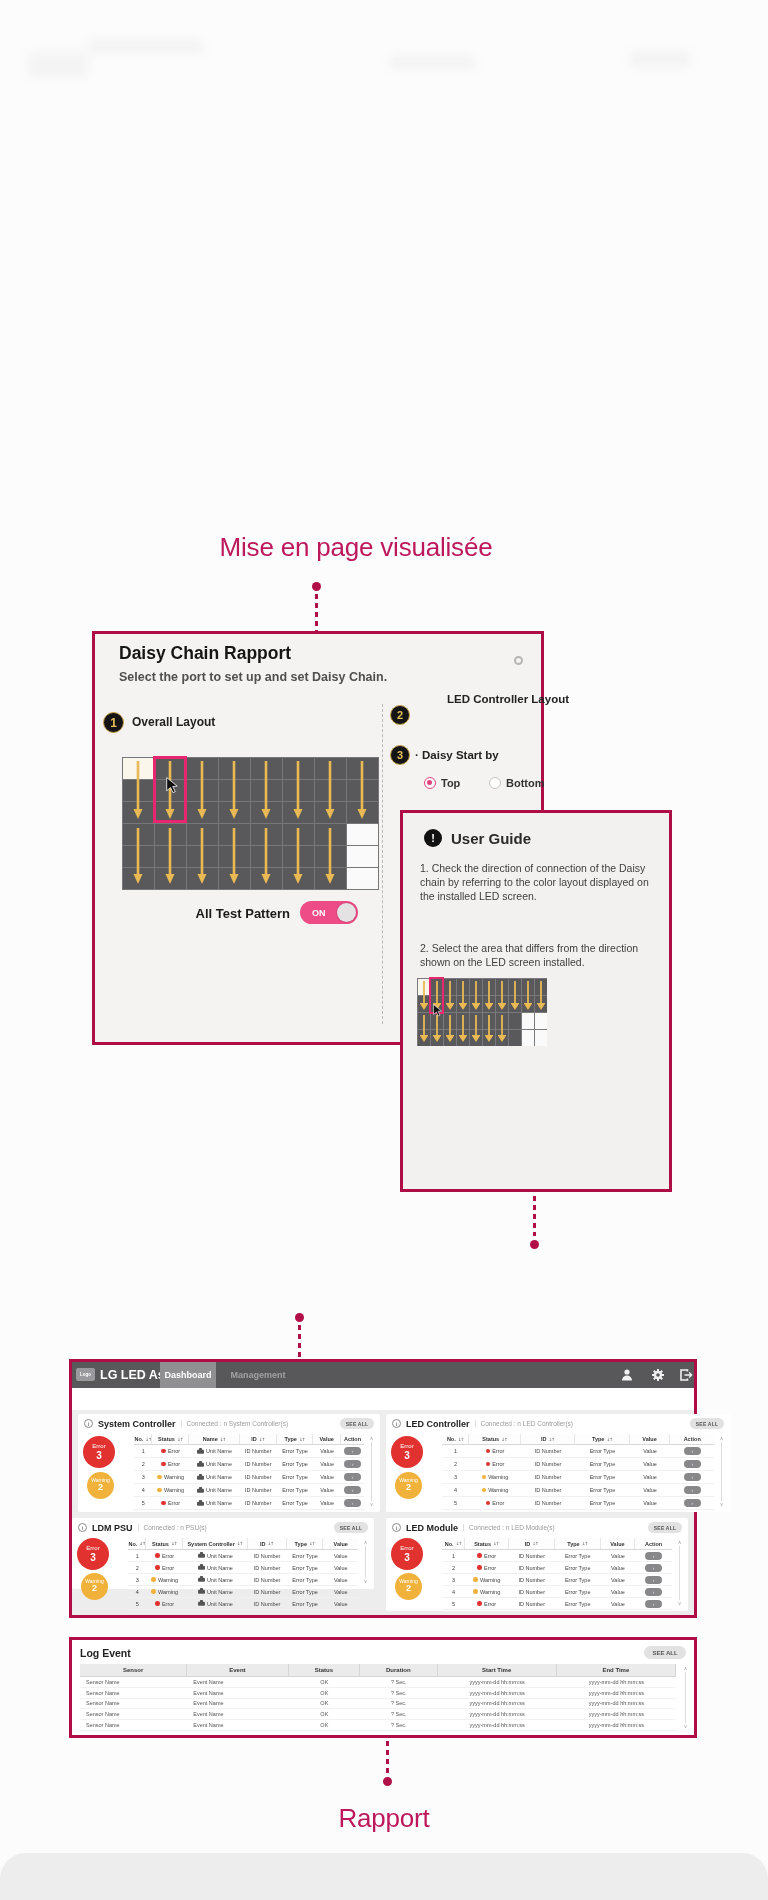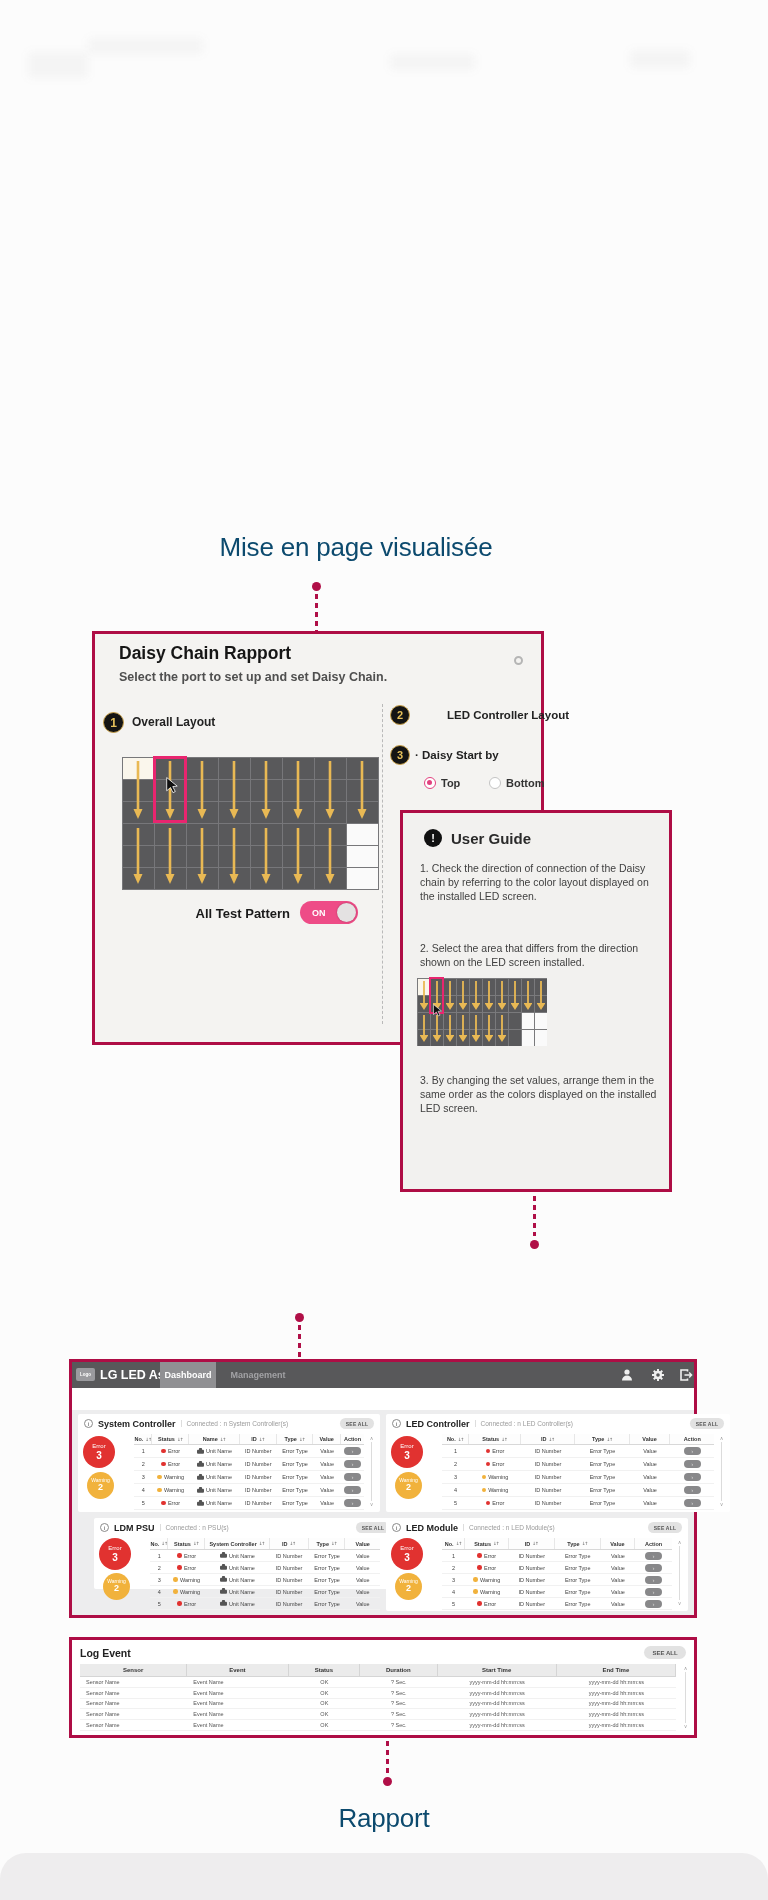--- a/index.html
+++ b/index.html
@@ -5,21 +5,21 @@
   html,body{margin:0;padding:0;background:#fff;}
   *{box-sizing:border-box;}
   #canvas{position:relative;width:768px;height:1900px;margin:0 auto;background:#fcfcfc;
           overflow:hidden;font-family:"Liberation Sans",sans-serif;}
   .sym{font-family:"DejaVu Sans",sans-serif;}
 
   
   .ghost{position:absolute;background:rgba(90,90,90,.05);filter:blur(4px);border-radius:3px;}
 
   
-  .big-label{position:absolute;color:#0c4a6e;text-align:center;letter-spacing:-.2px;}
+  .big-label{position:absolute;color:#be185d;text-align:center;letter-spacing:-.2px;}
 
   
   .c-dot{position:absolute;width:9px;height:9px;border-radius:50%;background:#b00f47;}
   .c-line{position:absolute;width:3px;background-image:repeating-linear-gradient(
           to bottom,#b00f47 0 5px,transparent 5px 9px);}
 
   
   .frame{position:absolute;border:3px solid #ae0d45;}
   .daisy{left:92px;top:631px;width:452px;height:414px;background:#f4f3f1;z-index:2;}
   .uguide{left:400px;top:810px;width:272px;height:382px;background:#f2f1ef;z-index:3;}
@@ -159,21 +159,21 @@
     <div class="daisy-title">Daisy Chain Rapport</div>
     <div class="daisy-sub">Select the port to set up and set Daisy Chain.</div>
     <div class="daisy-circ"></div>
 
     <div class="nbadge" style="left:8px;top:78px;">1</div>
     <div class="step-label" style="left:37px;top:81px;">Overall Layout</div>
 
     <div class="vdash"></div>
 
     <div class="nbadge" style="left:295px;top:71px;width:20px;height:20px;font-size:11px;">2</div>
-    <div class="step-label" style="left:320px;top:75px;font-size:11.5px;padding-left:32px;">LED Controller Layout</div>
+    <div class="step-label" style="left:320px;top:59px;font-size:11.5px;padding-left:32px;">LED Controller Layout</div>
 
     <div class="nbadge" style="left:295px;top:111px;width:20px;height:20px;font-size:11px;">3</div>
     <div class="step-label" style="left:320px;top:115px;font-size:11.5px;">· Daisy Start by</div>
 
     <div class="radio on" style="left:329px;top:143px;"></div>
     <div class="radio-label" style="left:346px;top:143px;">Top</div>
     <div class="radio off" style="left:394px;top:143px;"></div>
     <div class="radio-label" style="left:411px;top:143px;">Bottom</div>
 
     <div class="dgrid-wrap">
@@ -418,21 +418,20 @@
           <div class="garrow" style="left: 81px; top: 36px;"><svg class="garrow-svg" width="8" height="29" viewBox="0 0 8 29">
               <line x1="4" y1="1" x2="4" y2="22" stroke="#e9b954" stroke-width="1.8"></line>
               <polygon points="-0.5,21 8.5,21 4,28" fill="#e9b954"></polygon>
             </svg></div>
         </div>
       <div class="pinkbox" style="left:12px;top:-1px;width:15px;height:37px;border-width:2px;"></div>
       <svg class="cursor" style="left:16px;top:26px;" width="9" height="13" viewBox="0 0 11 16">
         <path d="M0.5 0.5 L0.5 13 L4.1 9.9 L6.4 14.7 L8.6 13.7 L6.2 9 L10.4 8.6 Z" fill="#101010" stroke="#f5f5f5" stroke-width="0.8"></path>
       </svg>
     </div>
-    <div class="ug-p" style="top:261px;">3. By changing the set values, arrange them in the same order as the colors displayed on the installed LED screen.</div>
   </div>
 
   <div class="c-line" style="left:533px;top:1196px;height:40px;"></div>
   <div class="c-dot" style="left:530px;top:1240px;"></div>
 
 
   <div class="c-dot" style="left:295px;top:1313px;"></div>
   <div class="c-line" style="left:298px;top:1325px;height:34px;"></div>
 
   <div class="frame dash">
@@ -802,21 +801,21 @@
               </span>
             </div>
           </div>
         <div class="vscroll">
           <span class="ar sym">∧</span>
             <i></i>
             <span class="ar sym">∨</span>
         </div>
       </div>
 
-      <div class="card short" style="left:22px;top:108px;width:302px;height:71px;">
+      <div class="card short" style="left:0;top:108px;width:302px;height:71px;">
         <div class="card-head">
           <span class="info-i">i</span>
           <span class="card-title">LDM PSU</span>
           <span class="card-conn">Connected : n PSU(s)</span>
           <span class="pill see-all">SEE ALL</span>
         </div>
         <div class="badge err" style="top:20px;">
           <span class="t">Error</span>
           <span class="n">3</span>
         </div>

